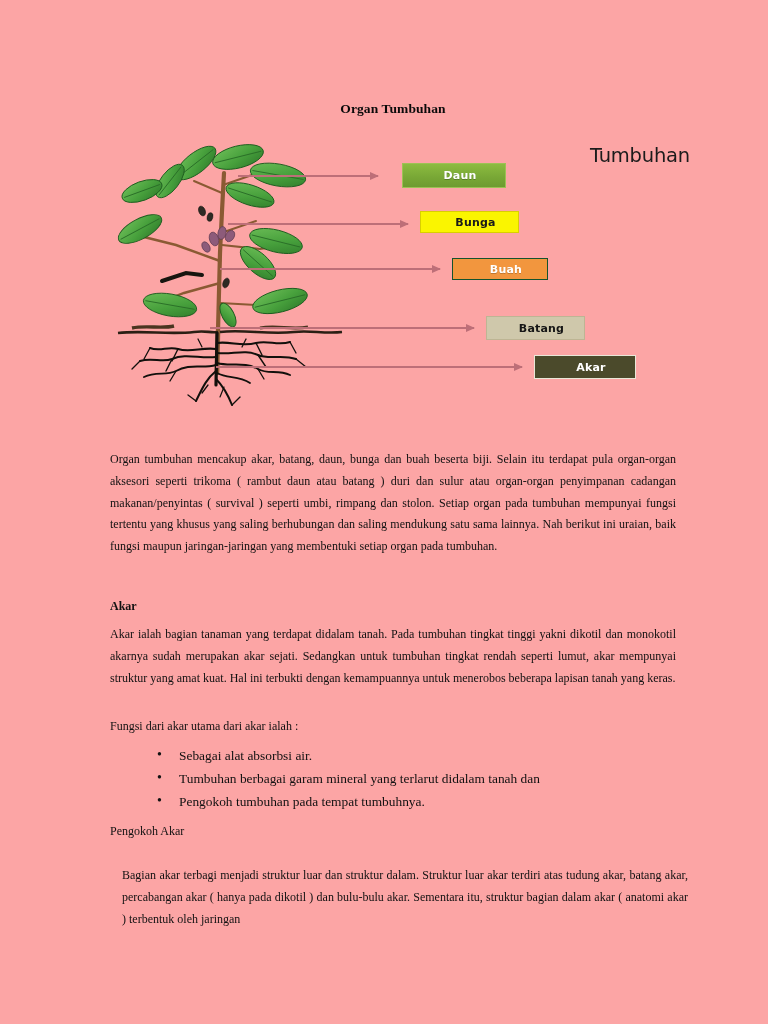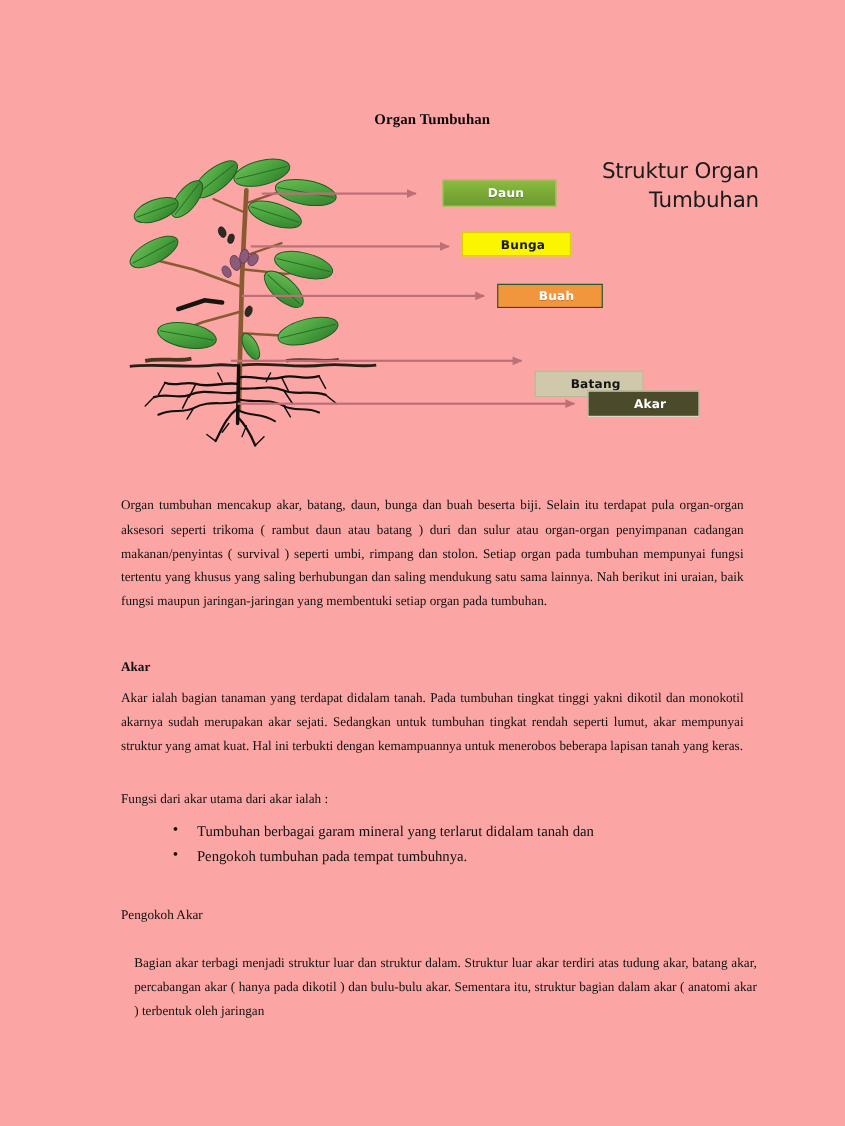--- a/index.html
+++ b/index.html
@@ -92,21 +92,20 @@
     background: #f2963e;
     border: 1px solid #14532d;
     color: #ffffff;
     text-shadow: 0 1px 0 rgba(0,0,0,0.2);
   }
   .lbl-batang {
     left: 376px; top: 183px; width: 99px; height: 24px;
     background: #cfc8ab;
     border: 1px solid #bdb594;
     color: #161616;
-    margin-top: 21px;
   }
   .lbl-akar {
     left: 424px; top: 222px; width: 102px; height: 24px;
     background: #4b4a2b;
     border: 1px solid #e9e7d8;
     color: #ffffff;
   }
 
   
   .arrow {
@@ -177,21 +176,20 @@
 </head>
 <body>
 
 <div class="page">
 
   <div class="doc-title">Organ Tumbuhan</div>
 
   <div class="figure">
 
     <div class="fig-heading">
-      <div>Struktur Organ</div>
       <div>Tumbuhan</div>
     </div>
 
     <svg class="plant" viewBox="0 0 240 290" xmlns="http://www.w3.org/2000/svg">
       <defs>
         <linearGradient id="leafg" x1="0" y1="0" x2="1" y2="1">
           <stop offset="0%" stop-color="#6fbf59"></stop>
           <stop offset="55%" stop-color="#47a03c"></stop>
           <stop offset="100%" stop-color="#2f7a2b"></stop>
         </linearGradient>
@@ -323,20 +321,21 @@
 
   <p class="body-text p-intro" style="margin:0;">Organ tumbuhan mencakup akar, batang, daun, bunga dan buah beserta biji. Selain itu terdapat pula organ-organ aksesori seperti trikoma ( rambut daun atau batang ) duri dan sulur atau organ-organ penyimpanan cadangan makanan/penyintas ( survival ) seperti umbi, rimpang dan stolon. Setiap organ pada tumbuhan mempunyai fungsi tertentu yang khusus yang saling berhubungan dan saling mendukung satu sama lainnya. Nah berikut ini uraian, baik fungsi maupun jaringan-jaringan yang membentuki setiap organ pada tumbuhan.</p>
 
   <div class="body-text h-akar">Akar</div>
 
   <p class="body-text p-akar" style="margin:0;">Akar ialah bagian tanaman yang terdapat didalam tanah. Pada tumbuhan tingkat tinggi yakni dikotil dan monokotil akarnya sudah merupakan akar sejati. Sedangkan untuk tumbuhan tingkat rendah seperti lumut, akar mempunyai struktur yang amat kuat. Hal ini terbukti dengan kemampuannya untuk menerobos beberapa lapisan tanah yang keras.</p>
 
   <div class="body-text p-fungsi">Fungsi dari akar utama dari akar ialah :</div>
 
   <ul class="bullets">
+    <li>Sebagai alat absorbsi air.</li>
     <li>Tumbuhan berbagai garam mineral yang terlarut didalam tanah dan</li>
     <li>Pengokoh tumbuhan pada tempat tumbuhnya.</li>
   </ul>
 
   <div class="body-text h-struktur">Pengokoh Akar</div>
 
   <p class="body-text p-bagian" style="margin:12px;">Bagian akar terbagi menjadi struktur luar dan struktur dalam. Struktur luar akar terdiri atas tudung akar, batang akar, percabangan akar ( hanya pada dikotil ) dan bulu-bulu akar. Sementara itu, struktur bagian dalam akar ( anatomi akar ) terbentuk oleh jaringan</p>
 
 </div>
 

